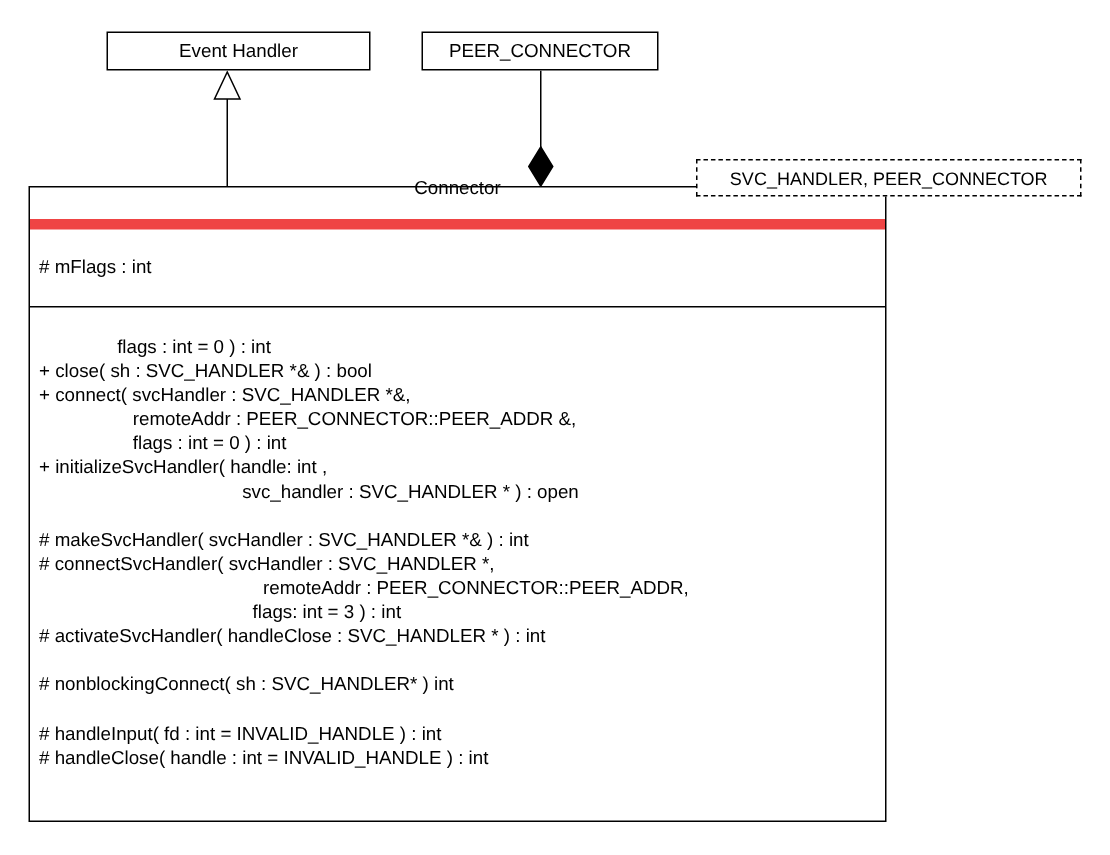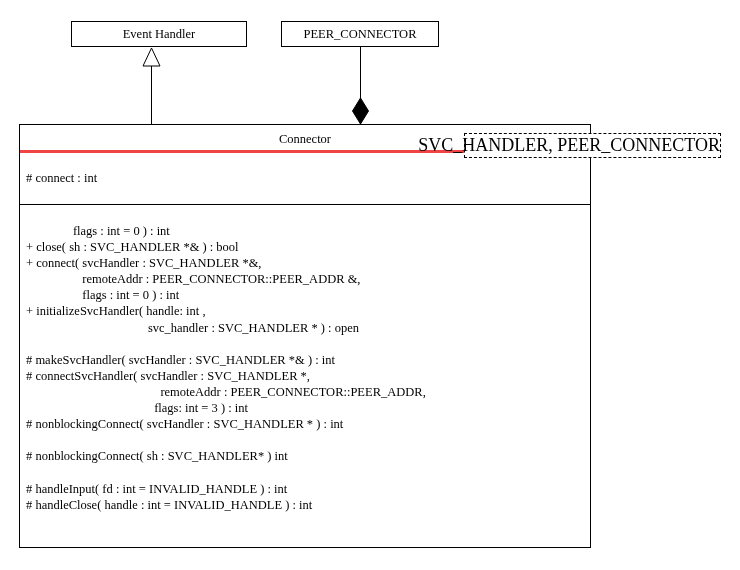--- a/index.html
+++ b/index.html
@@ -2,21 +2,21 @@
 <html><head>
 <meta charset="utf-8">
 <style>
   html, body { margin: 0; padding: 0; background: #ffffff; }
   .canvas {
     position: relative;
     width: 740px;
     height: 570px;
     background: #ffffff;
     color: #000000;
-    font-family: Liberation Serif, serif;
+    font-family: Liberation Sans, sans-serif;
     overflow: hidden;
   }
   .connectors {
     position: absolute;
     left: 0; top: 0;
     width: 740px; height: 570px;
   }
   .connectors line { stroke: #000000; stroke-width: 1; }
   .connectors .hollow { fill: #ffffff; stroke: #000000; stroke-width: 1; }
   .connectors .solid  { fill: #000000; stroke: #000000; stroke-width: 1; }
@@ -37,25 +37,25 @@
     position: absolute;
     left: 19px; top: 124px;
     width: 572px; height: 424px;
     box-sizing: border-box;
     border: 1px solid #000000;
     background: #ffffff;
   }
   .cls-title {
     box-sizing: border-box;
     height: 28px;
-    border-bottom: 3px solid #ef4444;
+    border-bottom: 7px solid #ef4444;
     display: flex;
     justify-content: center;
     align-items: flex-end;
-    padding-bottom: 3px;
+    padding-bottom: 14px;
     font-size: 12.5px;
   }
   .cls-attrs {
     box-sizing: border-box;
     height: 52px;
     border-bottom: 1px solid #000000;
     display: flex;
     align-items: center;
     padding-left: 6px;
     font-size: 12.5px;
@@ -73,24 +73,23 @@
   }
   .templatebox {
     position: absolute;
     left: 464px; top: 106px;
     width: 257px; height: 25px;
     box-sizing: border-box;
     border: 1px dashed #000000;
     background: #ffffff;
     display: flex;
     align-items: center;
-    justify-content: flex-end;
-    font-size: 18px;
+    justify-content: center;
+    font-size: 12px;
     white-space: pre;
-    margin-top: 27px;
   }
 </style>
 </head>
 <body>
 
 <div class="canvas">
 
   <svg class="connectors" width="740" height="570" viewBox="0 0 740 570">
     <line x1="151.5" y1="66" x2="151.5" y2="124"></line>
     <polygon class="hollow" points="151.5,48 143,66 160,66"></polygon>
@@ -102,36 +101,36 @@
     <span>Event Handler</span>
   </div>
 
   <div class="box node-pc">
     <span>PEER_CONNECTOR</span>
   </div>
 
   <div class="classbox">
     <div class="cls-title">Connector</div>
     <div class="cls-attrs">
-      <div class="line"># connect : int</div>
+      <div class="line"># mFlags : int</div>
     </div>
     <div class="cls-methods">
       <div class="line">               flags : int = 0 ) : int</div>
       <div class="line">+ close( sh : SVC_HANDLER *&amp; ) : bool</div>
       <div class="line">+ connect( svcHandler : SVC_HANDLER *&amp;,</div>
       <div class="line">                  remoteAddr : PEER_CONNECTOR::PEER_ADDR &amp;,</div>
       <div class="line">                  flags : int = 0 ) : int</div>
       <div class="line">+ initializeSvcHandler( handle: int ,</div>
       <div class="line">                                       svc_handler : SVC_HANDLER * ) : open</div>
       <div class="line"></div>
       <div class="line"># makeSvcHandler( svcHandler : SVC_HANDLER *&amp; ) : int</div>
       <div class="line"># connectSvcHandler( svcHandler : SVC_HANDLER *,</div>
       <div class="line">                                           remoteAddr : PEER_CONNECTOR::PEER_ADDR,</div>
       <div class="line">                                         flags: int = 3 ) : int</div>
-      <div class="line"># nonblockingConnect( svcHandler : SVC_HANDLER * ) : int</div>
+      <div class="line"># activateSvcHandler( handleClose : SVC_HANDLER * ) : int</div>
       <div class="line"></div>
       <div class="line"># nonblockingConnect( sh : SVC_HANDLER* ) int</div>
       <div class="line"></div>
       <div class="line"># handleInput( fd : int = INVALID_HANDLE ) : int</div>
       <div class="line"># handleClose( handle : int = INVALID_HANDLE ) : int</div>
     </div>
   </div>
 
   <div class="templatebox">
     <span>SVC_HANDLER, PEER_CONNECTOR</span>

